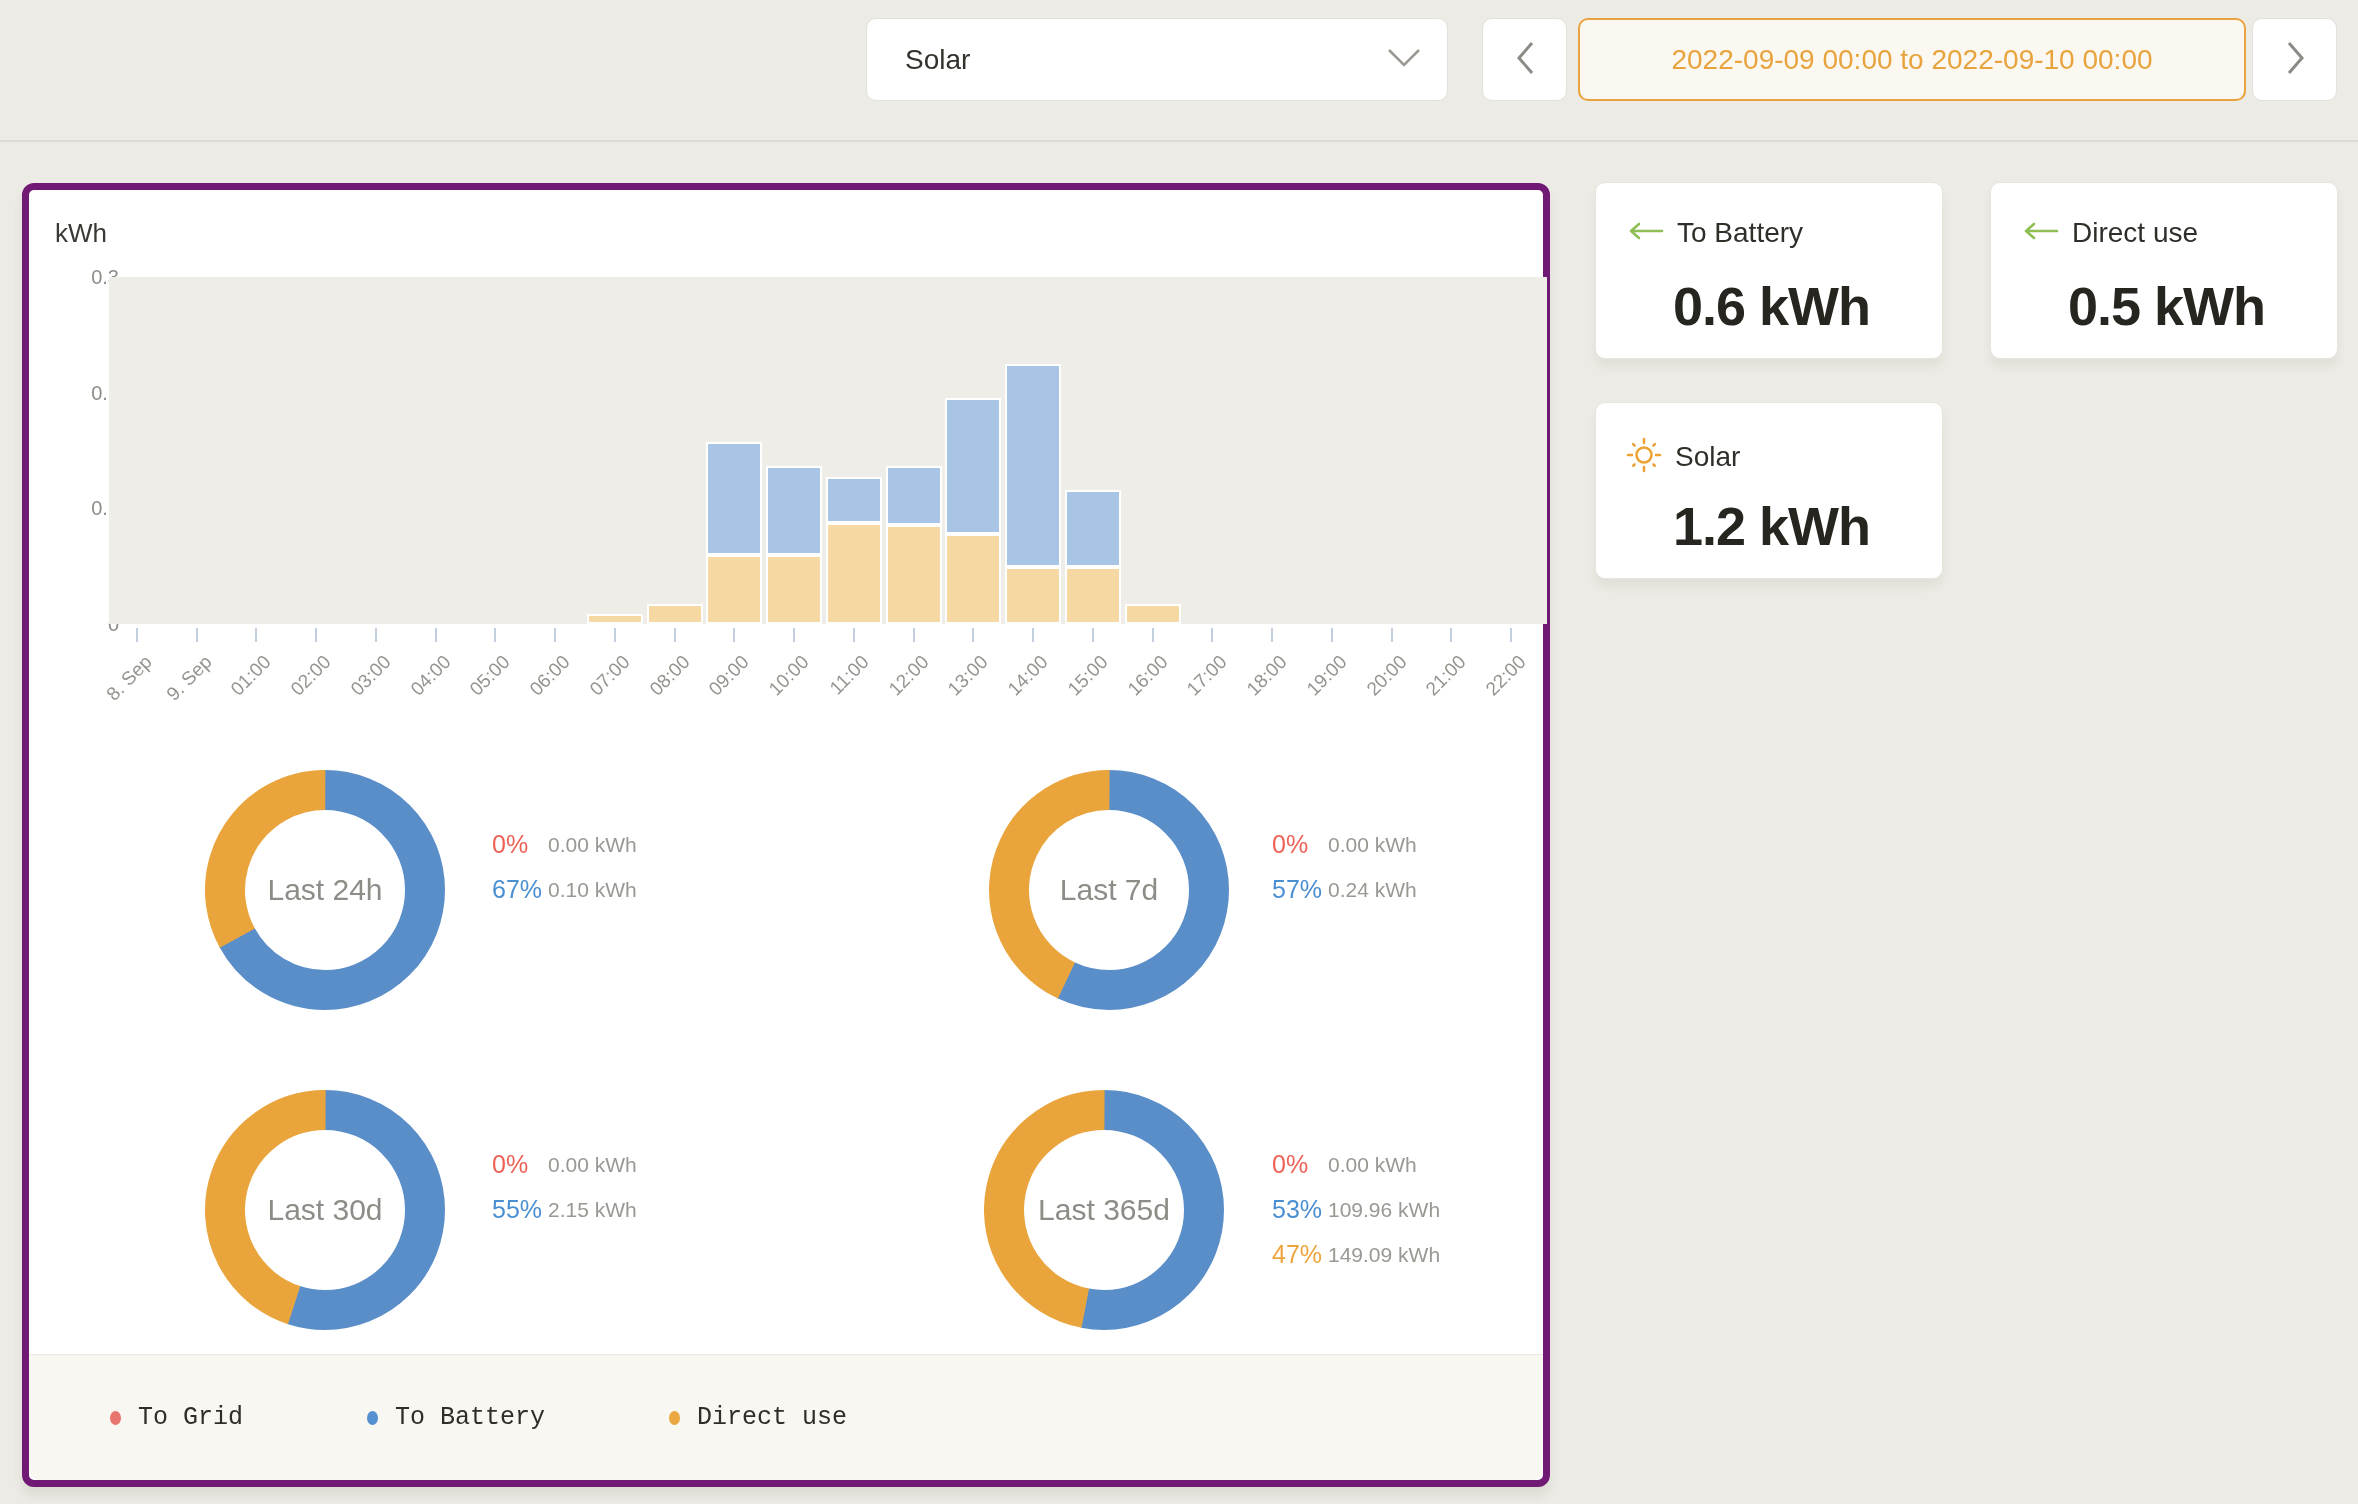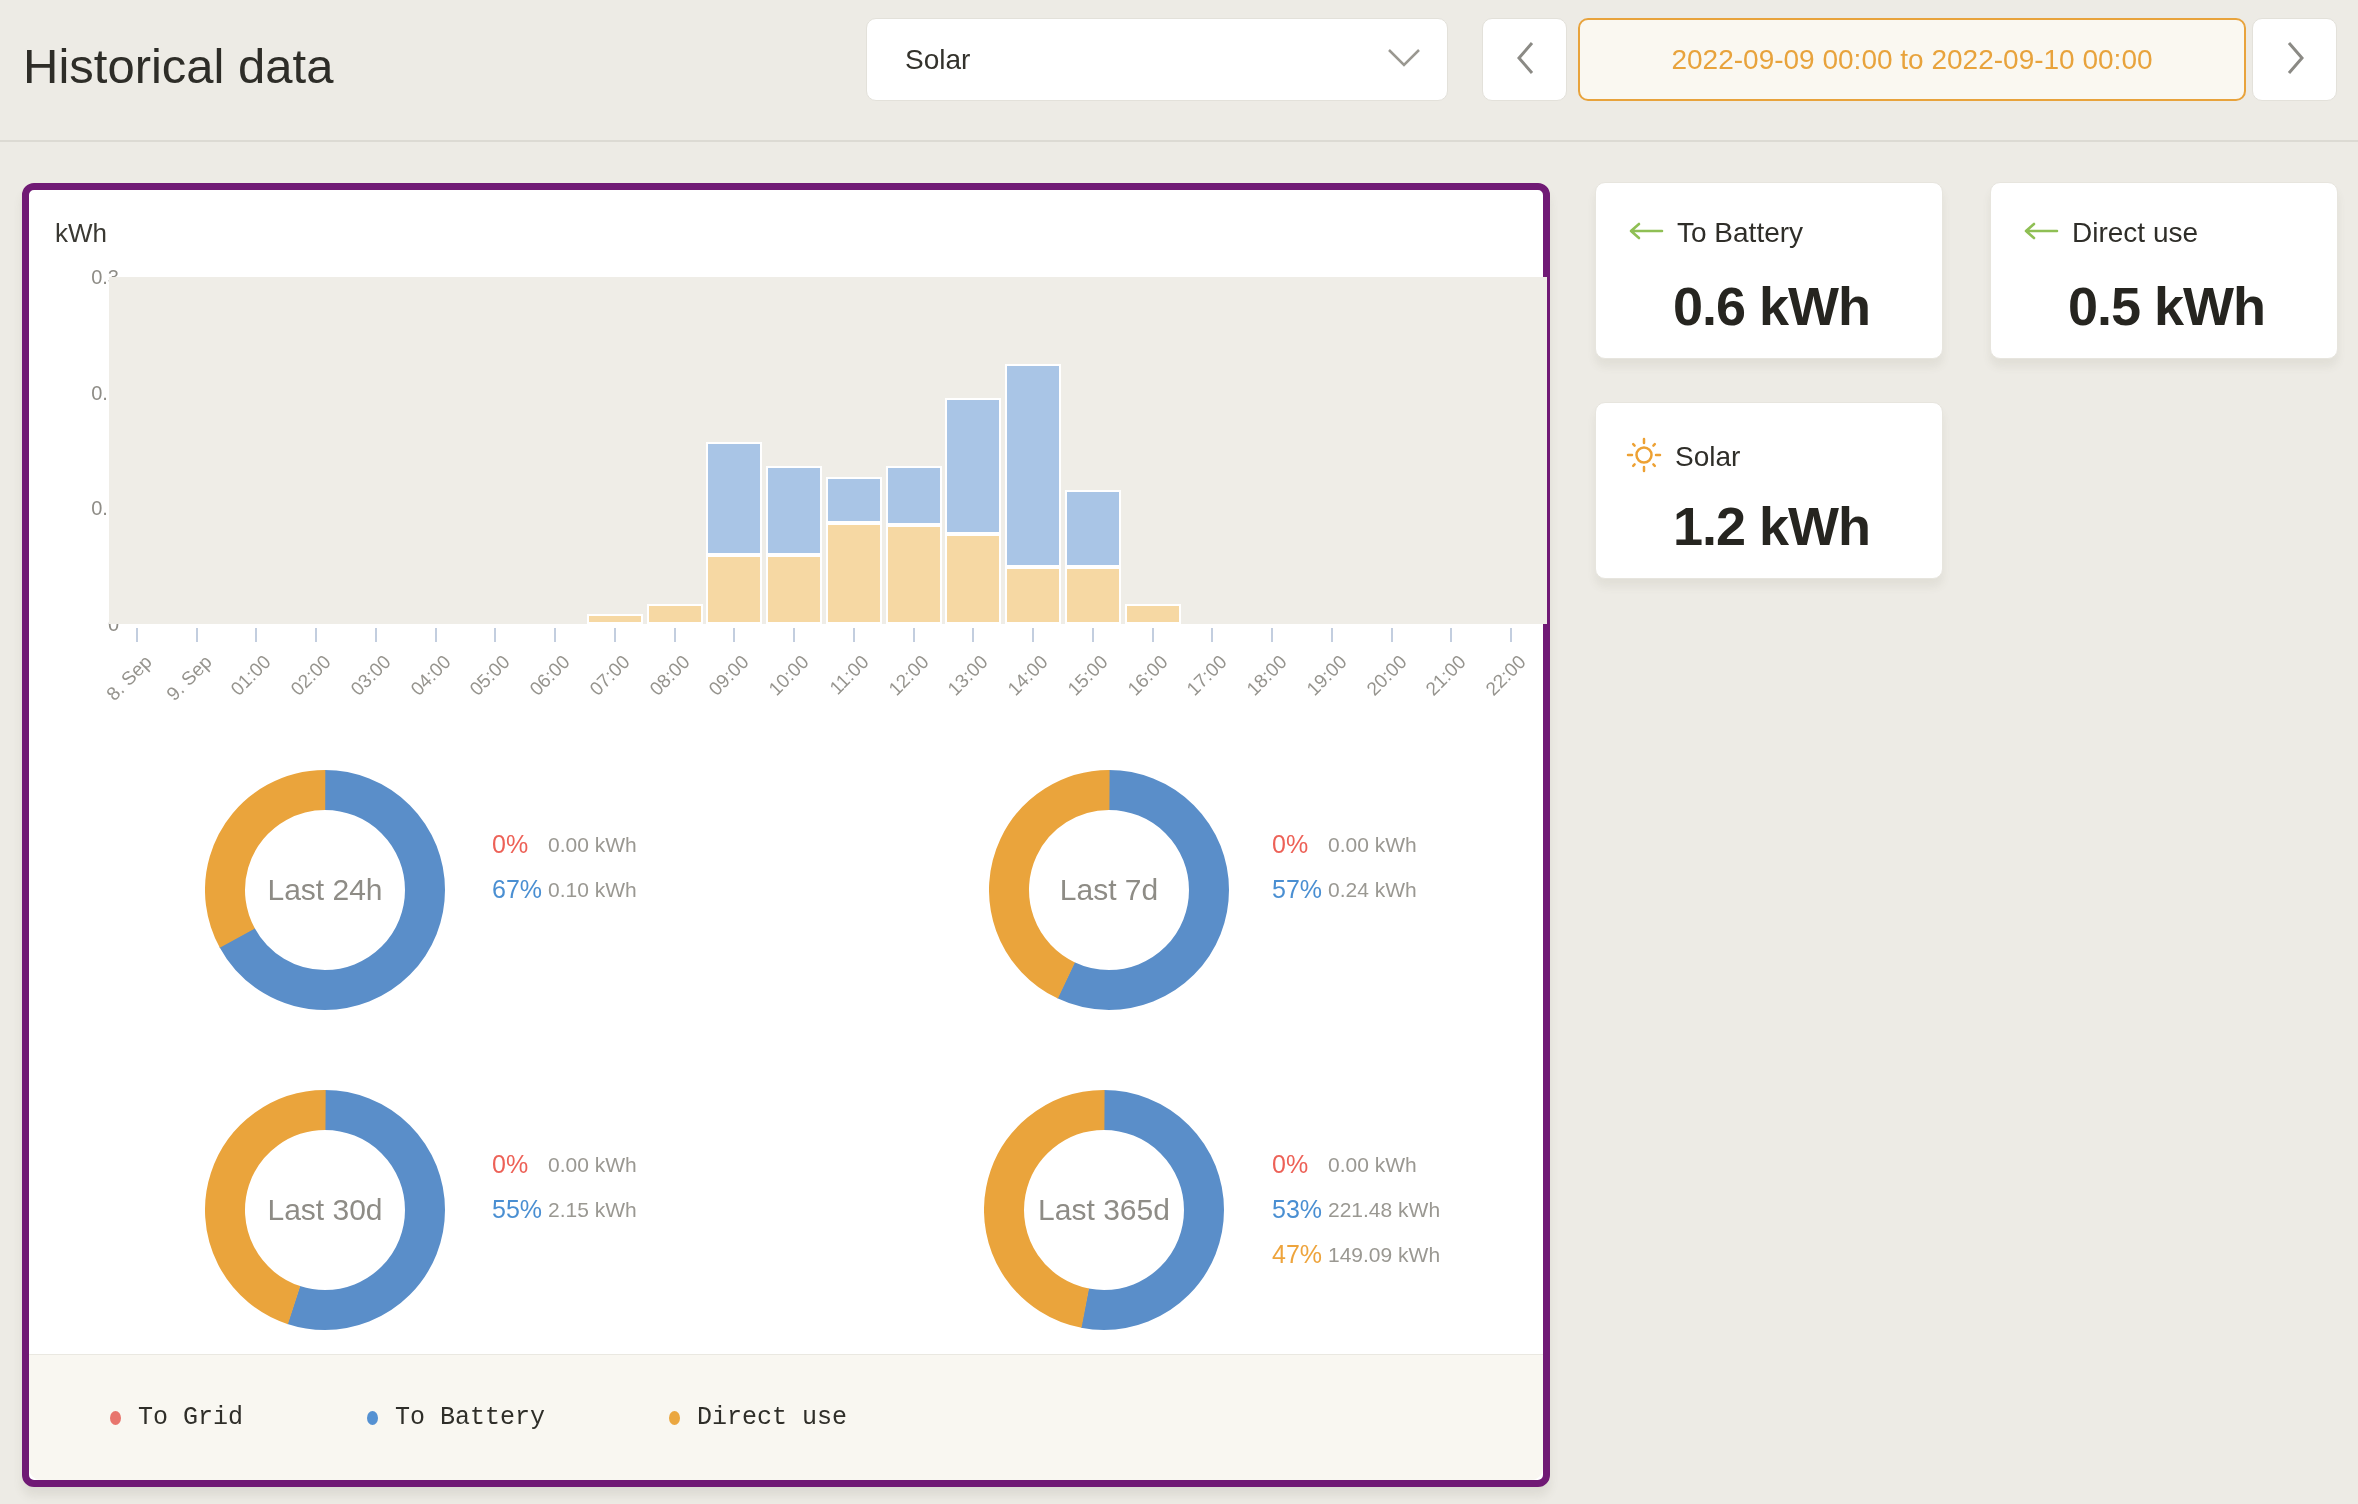--- a/index.html
+++ b/index.html
@@ -56,21 +56,20 @@
     border-radius:10px;box-sizing:border-box;box-shadow:0 8px 8px rgba(90,85,70,0.08);}
   #card-battery{left:1595px;top:182px;} #card-direct{left:1990px;top:182px;} #card-solar{left:1595px;top:402px;}
   .card-head{position:absolute;left:30px;top:34px;display:flex;align-items:center;gap:13px;}
   .card-label{font-size:28px;color:#2f2e29;}
   .card-value{position:absolute;left:77px;top:92px;font-size:54px;font-weight:700;color:#262520;letter-spacing:-1px;}
 </style>
 </head>
 <body>
 
 <div class="header">
-  <div class="page-title">Historical data</div>
 
   <div class="select">
     <span class="select-value">Solar</span>
     <span class="select-chev">
       <svg width="34" height="20" viewBox="0 0 34 20">
           <polyline points="2,2 17,17 32,2" fill="none" stroke="#9a9891" stroke-width="2.5"></polyline>
         </svg>
     </span>
   </div>
 
@@ -239,21 +238,21 @@
           <circle cx="120" cy="120" r="100" fill="none" stroke="#5a8ec9" stroke-width="40" stroke-dasharray="333.0088212805181 628.3185307179587" transform="rotate(-90 120 120)"></circle>
           <circle cx="120" cy="120" r="100" fill="none" stroke="#eaa43c" stroke-width="40" stroke-dasharray="295.3097094374406 628.3185307179587" transform="rotate(100.80000000000001 120 120)"></circle>
         </svg><div class="donut-center">Last 365d</div></div>
       <div class="stats" style="left: 1243px; top: 952px;">
         <div class="stat-row">
           <span class="pct" style="color: rgb(237, 97, 87);">0%</span>
           <span class="val">0.00 kWh</span>
         </div>
         <div class="stat-row">
           <span class="pct" style="color: rgb(74, 143, 210);">53%</span>
-          <span class="val">221.48 kWh</span>
+          <span class="val">109.96 kWh</span>
         </div>
         <div class="stat-row">
           <span class="pct" style="color: rgb(238, 164, 60);">47%</span>
           <span class="val">149.09 kWh</span>
         </div>
       </div>
     </div>
 
   <div class="legend-footer">
     <div class="legend-item">

